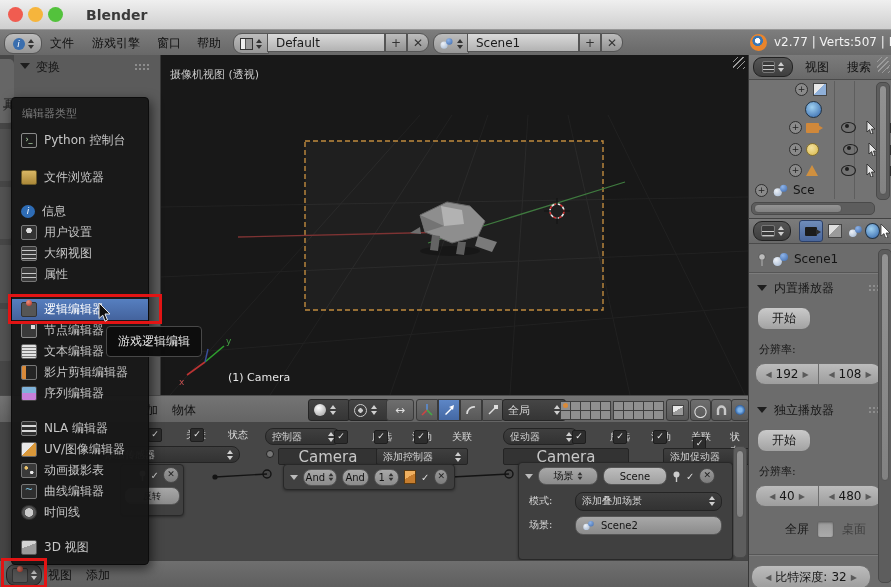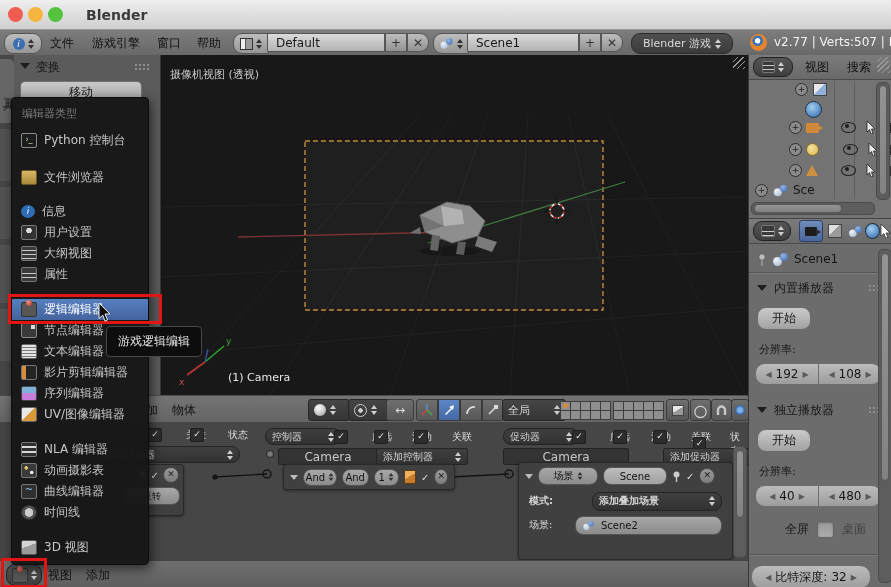--- a/index.html
+++ b/index.html
@@ -42,21 +42,21 @@
   .icobtn{background:linear-gradient(#6e6e6e,#585858);border:1px solid #3a3a3a;border-radius:3px;height:20px;display:flex;align-items:center;justify-content:center;}
   .icobtn.active{background:linear-gradient(#5d86c6,#4468a4);}
   .lgrid{display:grid;grid-template-columns:repeat(5,9px);grid-template-rows:8px 8px;border:1px solid #3e3e3e;background:#3e3e3e;gap:1px;}
   .lgrid b{background:#8f8f8f;position:relative;}
   .lgrid b.on::after{content:"";position:absolute;left:2px;top:1px;width:5px;height:5px;border-radius:50%;background:#d98a3a;}
   .logic{left:0;top:422px;width:748px;height:165px;background:#464646;}
   .chk{display:flex;align-items:center;gap:4px;}
   .chk .box{width:12px;height:12px;background:#2d2d2d;border:1px solid #1e1e1e;border-radius:2px;color:#e8e8e8;font-size:9px;line-height:11px;text-align:center;}
   .chk .lab{font-size:10px;color:#dcdcdc;margin-left:20px;}
   .ndd{background:linear-gradient(#3f3f3f,#323232);border:1px solid #242424;border-radius:8px;color:#d2d2d2;font-size:10px;display:flex;align-items:center;justify-content:space-between;padding:0 6px;}
-  .nfield{background:#333;border:1px solid #242424;border-radius:8px;color:#c8c8c8;font-size:12px;display:flex;align-items:center;justify-content:center;}
+  .nfield{background:#333;border:1px solid #242424;border-radius:8px;color:#c8c8c8;font-size:15px;display:flex;align-items:center;justify-content:center;}
   .node{background:#404040;border:1px solid #282828;border-radius:4px;box-shadow:0 1px 3px rgba(0,0,0,.4);}
   .npill{background:linear-gradient(#a8a8a8,#8b8b8b);border:1px solid #555;border-radius:8px;color:#141414;font-size:10px;display:flex;align-items:center;justify-content:center;gap:3px;}
   .tri{width:0;height:0;border-left:4px solid transparent;border-right:4px solid transparent;border-top:5px solid #bbb;}
   .xcirc{width:14px;height:14px;border-radius:50%;background:linear-gradient(#9a9a9a,#7c7c7c);border:1px solid #4a4a4a;color:#222;font-size:9px;line-height:13px;text-align:center;}
   .footer{left:0;top:138px;width:748px;height:27px;background:linear-gradient(#6f6f6f,#5e5e5e);border-top:1px solid #454545;}
   
   .outliner{left:748px;top:55px;width:143px;height:163px;background:#737373;border-left:1px solid #383838;}
   .props{left:748px;top:218px;width:143px;height:369px;background:#6c6c6c;border-left:1px solid #383838;border-top:1px solid #424242;}
   .shdr{height:24px;background:linear-gradient(#7b7b7b,#696969);border-bottom:1px solid #4a4a4a;display:flex;align-items:center;}
   .darktext{font-size:12px;color:#141414;}
@@ -156,27 +156,20 @@
     <div class="abs field" style="left:467px;top:3px;width:112px;height:19px;box-sizing:border-box;">
         <span>Scene1</span>
       </div>
     <div class="abs sqbtn" style="left:579px;top:3px;width:22px;height:19px;box-sizing:border-box;">
         <span>+</span>
       </div>
     <div class="abs sqbtn" style="left:601px;top:3px;width:22px;height:19px;border-radius:0 9px 9px 0;box-sizing:border-box;">
         <span>✕</span>
       </div>
 
-    <div class="abs ddark" style="left:631px;top:3px;width:100px;height:19px;">
-      <span>Blender 游戏</span>
-      <span class="ud">
-          <i class="u"></i>
-          <i class="d"></i>
-        </span>
-    </div>
     <span class="abs" style="left:750px;top:4px;width:17px;height:17px;border-radius:50%;background:radial-gradient(circle at 45% 40%,#fff 2.5px,#3a76b3 3px 5px,#e8842c 5.5px);"></span>
     <span class="abs stats" style="left:774px;top:5px;white-space:nowrap;">v2.77 | Verts:507 | Fa</span>
   </div>
 
   <div class="abs vp">
     <svg class="abs" style="left:0;top:0;" width="748" height="340">
       <g stroke="#2b2b2b" stroke-width="1">
         <line x1="170" y1="340" x2="420" y2="60"></line>
           <line x1="270" y1="340" x2="452" y2="60"></line>
         <line x1="390" y1="340" x2="488" y2="60"></line>
@@ -233,23 +226,20 @@
           <span class="vtext">工具</span>
         </div>
       <div class="abs tab" style="top:74px;height:52px;background:#535353;"></div>
       <div class="abs tab" style="top:132px;height:52px;background:#535353;"></div>
       <div class="abs tab" style="top:190px;height:58px;background:#535353;"></div>
       <div class="abs tab" style="top:254px;height:52px;background:#535353;"></div>
     </div>
     <span class="abs" style="left:20px;top:8px;width:0;height:0;border-left:5px solid transparent;border-right:5px solid transparent;border-top:6px solid #1d1d1d;"></span>
     <span class="abs shelfhdr" style="left:36px;top:4px;">变换</span>
     <span class="abs gripdots" style="left:134px;top:8px;"></span>
-    <div class="abs ltbtn" style="left:20px;top:26px;width:120px;height:20px;">
-        <span>移动</span>
-      </div>
   </div>
 
   <div class="abs vheader">
     <span class="abs mtext" style="left:146px;top:6px;">加</span>
     <span class="abs mtext" style="left:172px;top:6px;">物体</span>
     <div class="abs hdd" style="left:308px;top:3px;width:30px;">
       <span style="width:12px;height:12px;border-radius:50%;background:radial-gradient(circle at 38% 32%,#fff,#9a9a9a);"></span>
       <span class="ud">
           <i class="u"></i>
           <i class="d"></i>
@@ -476,21 +466,21 @@
         <div class="npill" style="width:62px;height:16px;background:linear-gradient(#bdbdbd,#a0a0a0);">
             <span>Scene</span>
           </div>
         <svg width="9" height="11">
             <circle cx="4.5" cy="3.5" r="3" fill="#ccc"></circle>
             <line x1="4.5" y1="6" x2="4.5" y2="11" stroke="#ccc" stroke-width="1.4"></line>
           </svg>
         <span style="color:#ddd;font-size:10px;">✓</span>
         <span class="xcirc">✕</span>
       </div>
-      <div class="row" style="height:24px;padding:0 10px;gap:25px;font-weight:bold;">
+      <div class="row" style="height:24px;padding:0 10px;gap:8px;">
         <span style="font-size:10px;color:#d8d8d8;width:38px;">模式:</span>
         <div class="ndd" style="flex:1;height:17px;">
           <span>添加叠加场景</span>
           <span class="ud">
               <i class="u"></i>
               <i class="d"></i>
             </span>
         </div>
       </div>
       <div class="row" style="height:24px;padding:0 10px;gap:8px;">
@@ -714,29 +704,29 @@
         <span>文本编辑器</span>
       </div>
     <div class="mitem">
         <span class="mi i-clip"></span>
         <span>影片剪辑编辑器</span>
       </div>
     <div class="mitem">
         <span class="mi i-seq"></span>
         <span>序列编辑器</span>
       </div>
-    <div class="mitem">
-        <span class="mi i-img"></span>
-        <span>UV/图像编辑器</span>
-      </div>
     <div class="mitem" style="margin-top:14px;">
         <span class="mi i-nla"></span>
         <span>NLA 编辑器</span>
       </div>
     <div class="mitem">
+        <span class="mi i-img"></span>
+        <span>UV/图像编辑器</span>
+      </div>
+    <div class="mitem">
         <span class="mi i-dope"></span>
         <span>动画摄影表</span>
       </div>
     <div class="mitem">
         <span class="mi i-curve">~</span>
         <span>曲线编辑器</span>
       </div>
     <div class="mitem">
         <span class="mi i-time"></span>
         <span>时间线</span>

